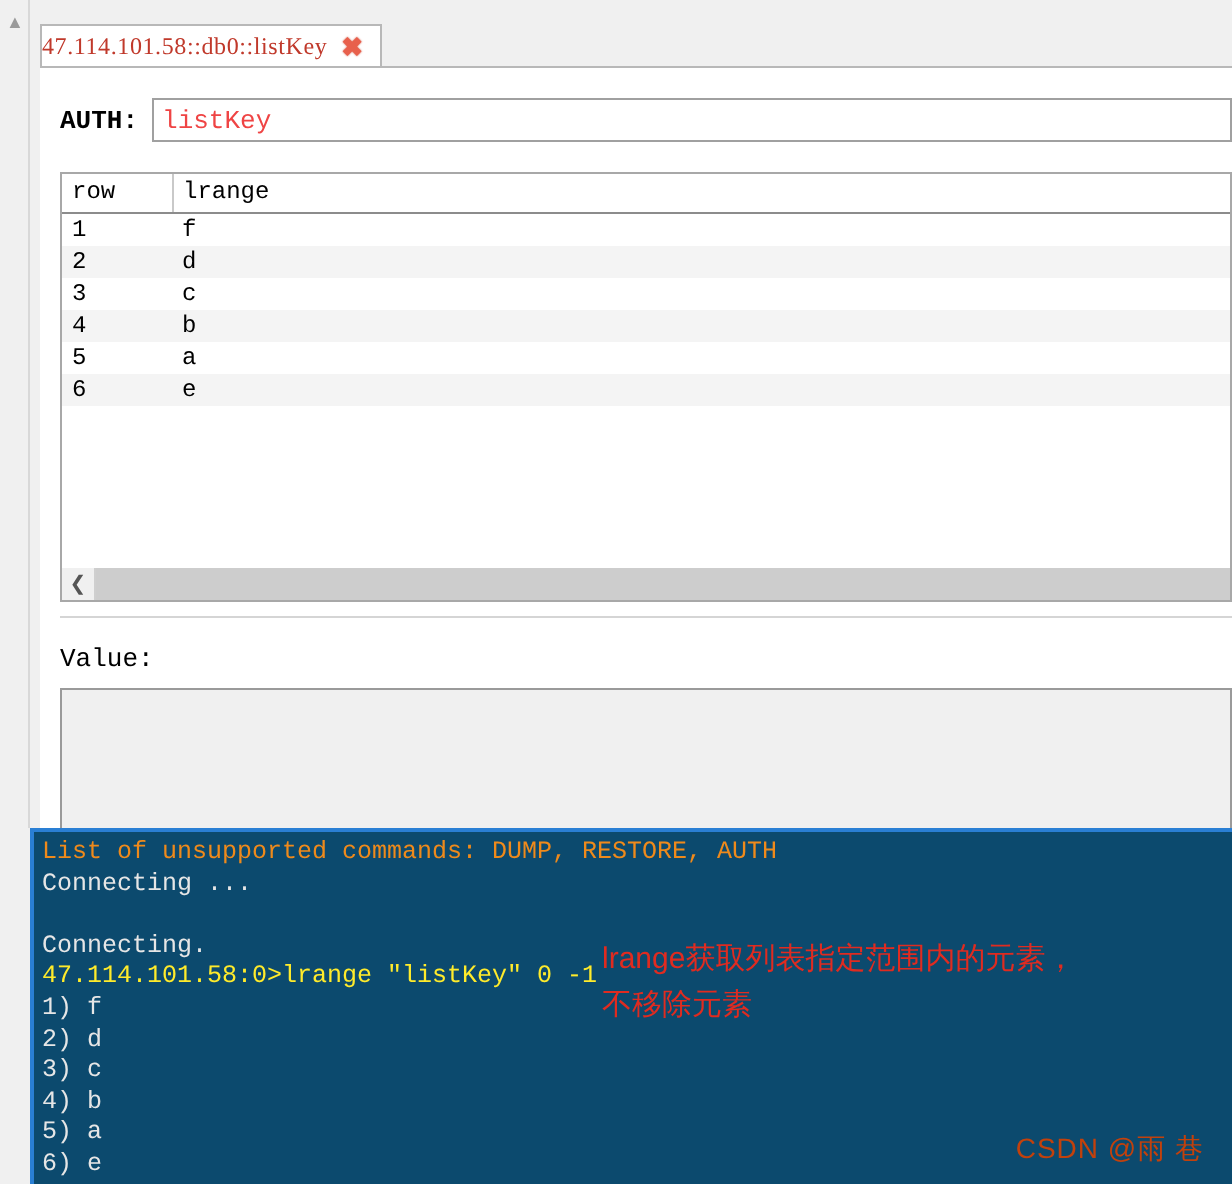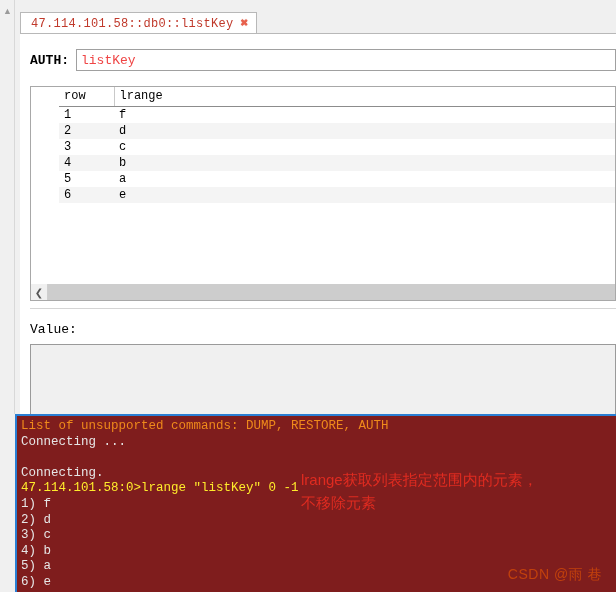--- a/index.html
+++ b/index.html
@@ -27,25 +27,25 @@
     position: absolute; left: 15px; top: 0; right: 0; height: 414px;
     background: #f0f0f0;
   }
 
   
   .tabstrip {
     position: absolute; left: 5px; top: 12px; right: 0; height: 22px;
   }
   .tab {
     position: absolute; left: 0; top: 0; height: 22px;
-    padding: 0 8px 0 10px;
+    padding: 0 8px 0 0;
     background: #ffffff;
     border: 1px solid #b8b8b8; border-bottom: none;
     display: flex; align-items: center; gap: 7px;
-    font-family: Liberation Mono, monospace;
+    font-family: Liberation Serif, serif;
   }
   .tab-label { font-size: 12px; color: #c0392b; white-space: nowrap; letter-spacing: .3px; }
   .tab-close {
     font-size: 13px; font-weight: bold; color: #e8604c;
     line-height: 1; cursor: pointer;
     text-shadow: 0 0 1px #d14a35;
   }
   .tabstrip-filler {
     position: absolute; left: 0; top: 21px; right: 0; height: 1px;
     background: #b8b8b8;
@@ -72,21 +72,21 @@
     flex: 1 1 auto; height: 22px;
     border: 1px solid #a0a0a0; background: #ffffff;
     font-family: "Liberation Mono", monospace;
     font-size: 13px; color: #ef4444;
     padding: 0 4px; outline: none;
   }
 
   
   .tablebox {
     position: absolute; left: 10px; top: 52px; right: 0; height: 210px;
-    border: 1px solid #a8a8a8; background: #ffffff; overflow: hidden; padding-left: 28px;
+    border: 1px solid #a8a8a8; background: #ffffff; overflow: hidden;
   }
   table.grid { width: 100%; border-collapse: collapse; table-layout: fixed; }
   table.grid th {
     text-align: left; font-weight: normal;
     font-family: "Liberation Mono", monospace; font-size: 12px; color: #000;
     padding: 2px 0 3px 5px; height: 18px;
     background: #ffffff;
     border-bottom: 1px solid #8c8c8c;
   }
   table.grid th.col-row { width: 55px; border-right: 1px solid #c9c9c9; }
@@ -129,21 +129,21 @@
   .console-wrap {
     position: absolute; left: 0; top: 414px; width: 616px; height: 178px;
     background: #3a3a3a;
   }
   .console-gutter {
     position: absolute; left: 0; top: 0; width: 15px; height: 178px;
     background: #f0f0f0;
   }
   .console {
     position: absolute; left: 15px; top: 0; right: 0; bottom: 0;
-    background: #7f1d1d;
+    background: #0c4a6e;
     border: 2px solid #2a7fd4; border-right: none; border-bottom: none;
     padding: 3px 0 0 4px;
     overflow: hidden;
   }
   .console-line {
     font-family: "Liberation Mono", monospace;
     font-size: 12.5px; line-height: 15.6px;
     white-space: pre; color: #e6e6e6;
   }
   .c-orange { color: #ef8a1b; }

